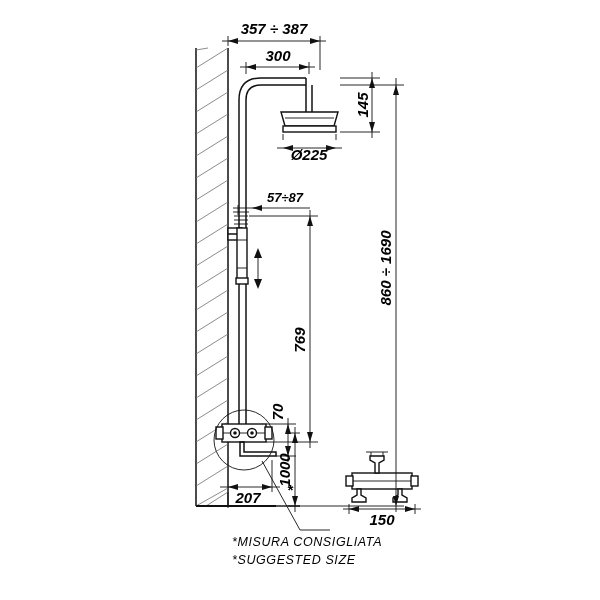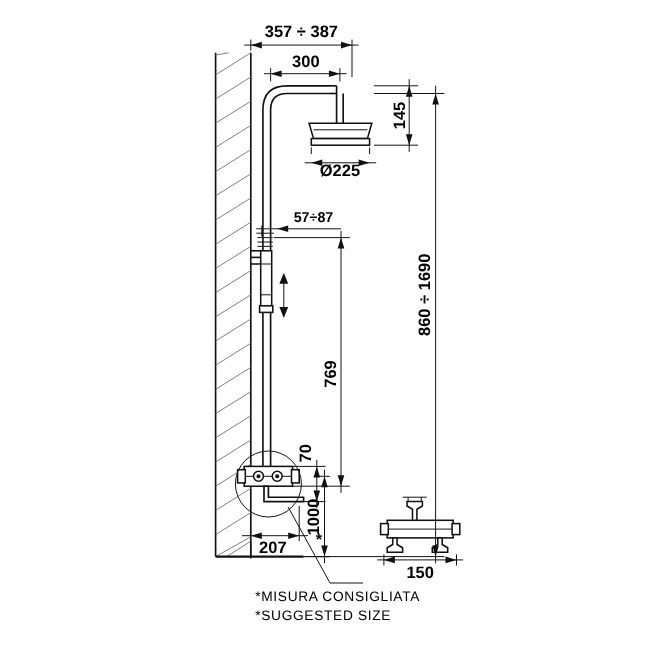--- a/index.html
+++ b/index.html
@@ -11,20 +11,21 @@
     width: 600px;
     height: 600px;
     font-family: "Liberation Sans", sans-serif;
     color: #1a1a1a;
     overflow: hidden;
   }
   #stage {
     position: relative;
     width: 548px;
     height: 600px;
+    font-style: italic;
   }
   svg#drawing {
     position: absolute;
     left: 0;
     top: 0;
     width: 600px;
     height: 600px;
   }
   .dimtext {
     font-family: "Liberation Sans", sans-serif;

